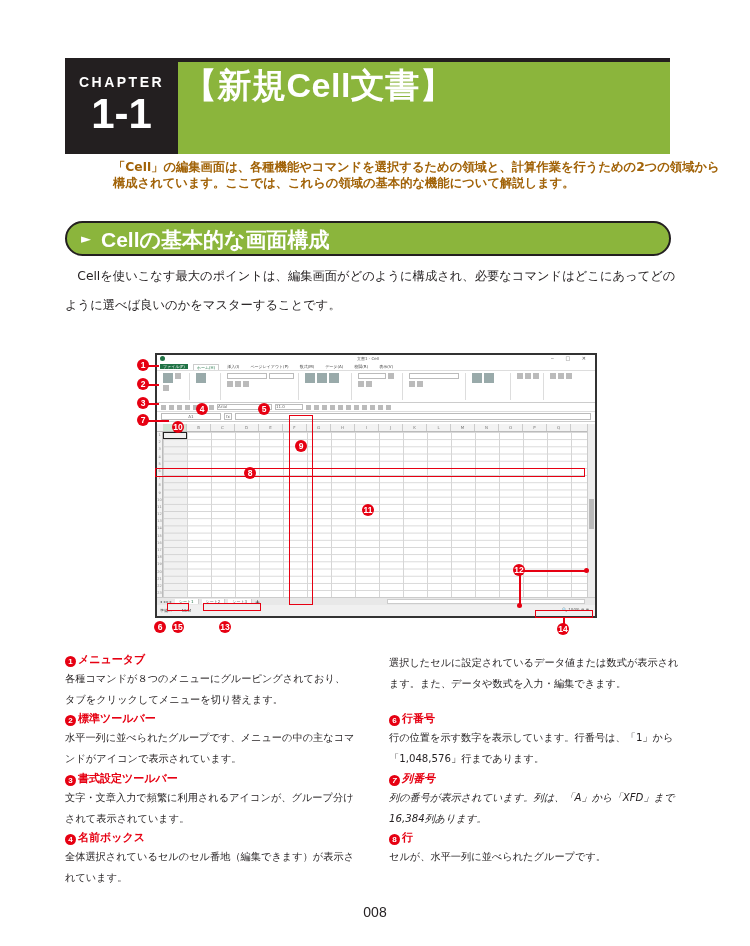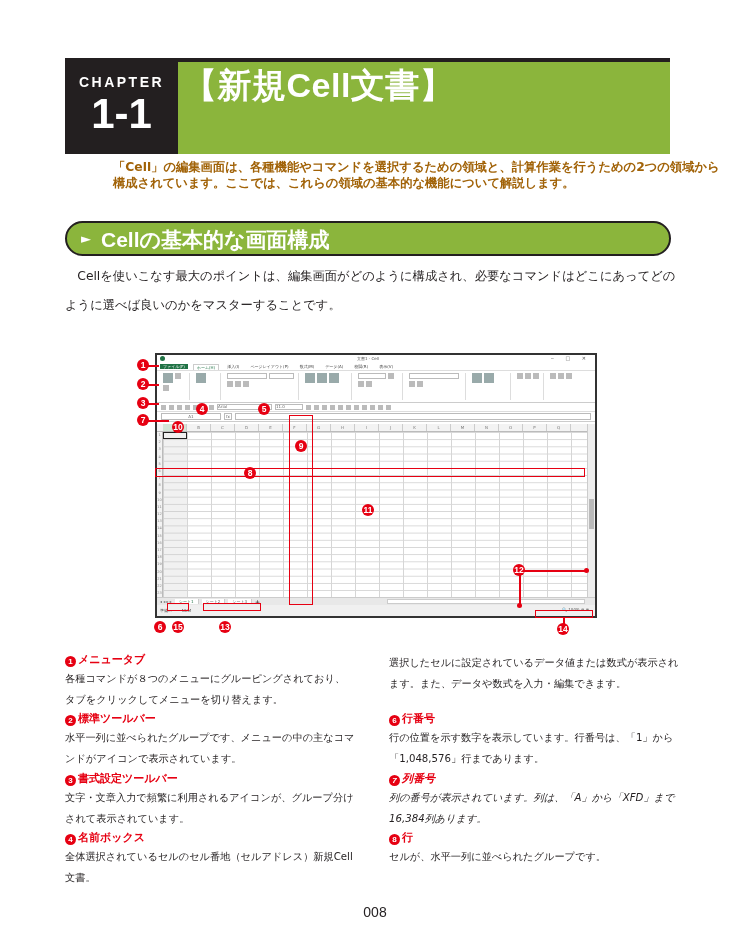--- a/index.html
+++ b/index.html
@@ -286,21 +286,21 @@
 <div class="desc" style="left:65px; top:711px;">
   <h4><span class="n">2</span><span>標準ツールバー</span></h4>
   <p>水平一列に並べられたグループです、メニューの中の主なコマンドがアイコンで表示されています。</p>
 </div>
 <div class="desc" style="left:65px; top:771px;">
   <h4><span class="n">3</span><span>書式設定ツールバー</span></h4>
   <p>文字・文章入力で頻繁に利用されるアイコンが、グループ分けされて表示されています。</p>
 </div>
 <div class="desc" style="left:65px; top:830px;">
   <h4><span class="n">4</span><span>名前ボックス</span></h4>
-  <p>全体選択されているセルのセル番地（セルアドレス）新規Cell文書。</p>
+  <p>全体選択されているセルのセル番地（編集できます）が表示されています。</p>
 </div>
 <div class="desc" style="left:389px; top:652px;">
   <p>選択したセルに設定されているデータ値または数式が表示されます。また、データや数式を入力・編集できます。</p>
 </div>
 <div class="desc" style="left:389px; top:711px;">
   <h4><span class="n">6</span><span>行番号</span></h4>
   <p>行の位置を示す数字を表示しています。行番号は、「1」から「1,048,576」行まであります。</p>
 </div>
 <div class="desc" style="left:389px; top:771px;font-style:italic;">
   <h4><span class="n">7</span><span>列番号</span></h4>

